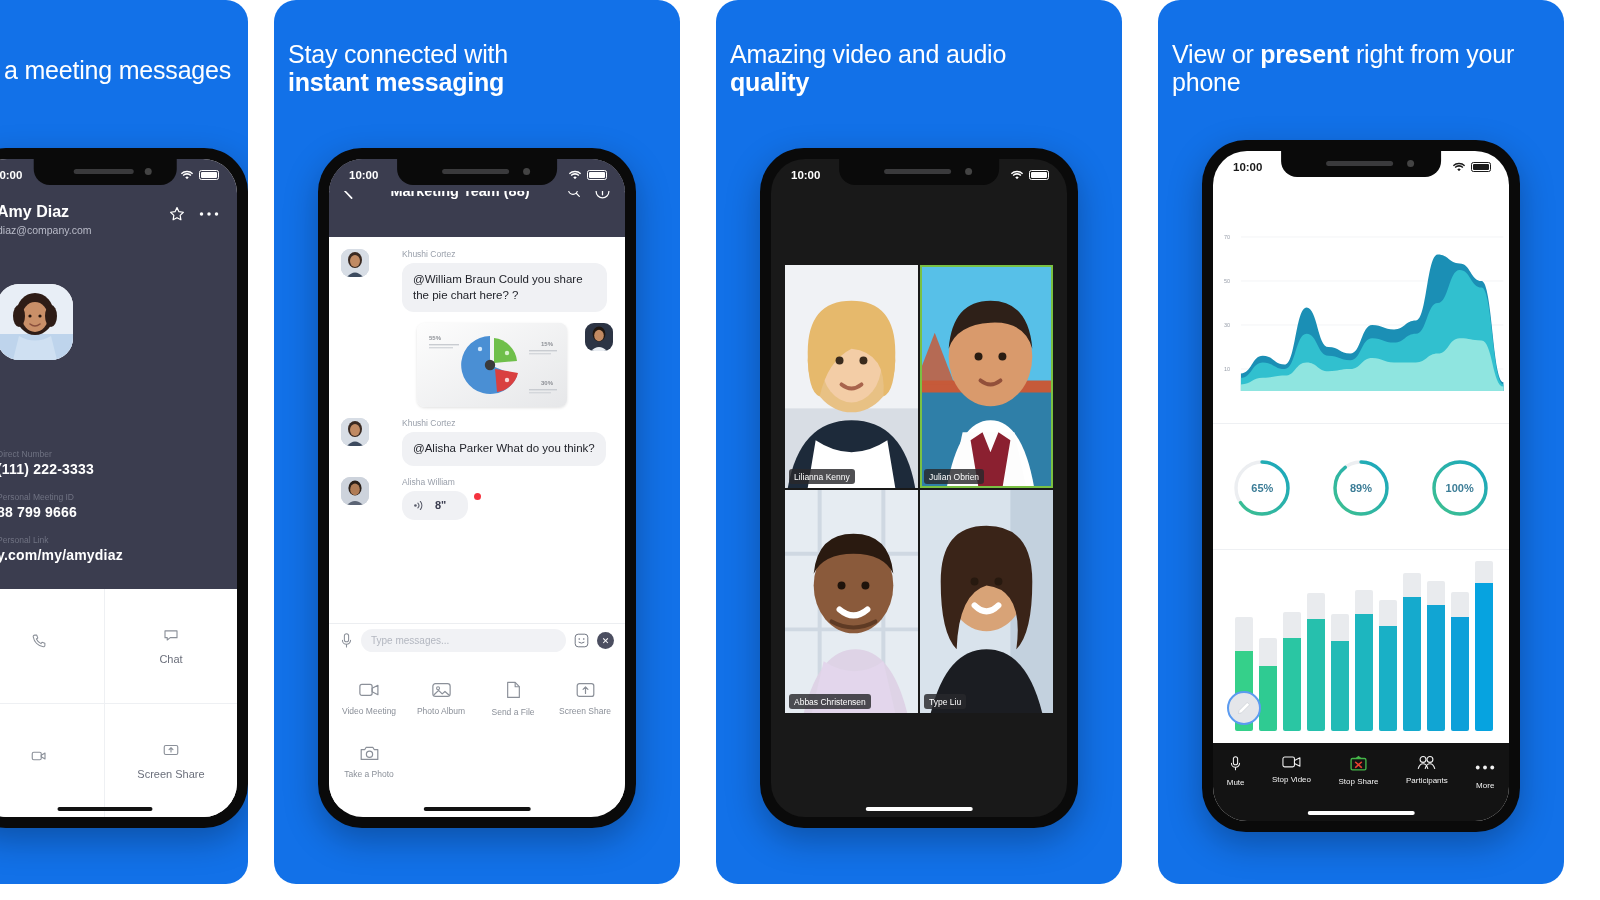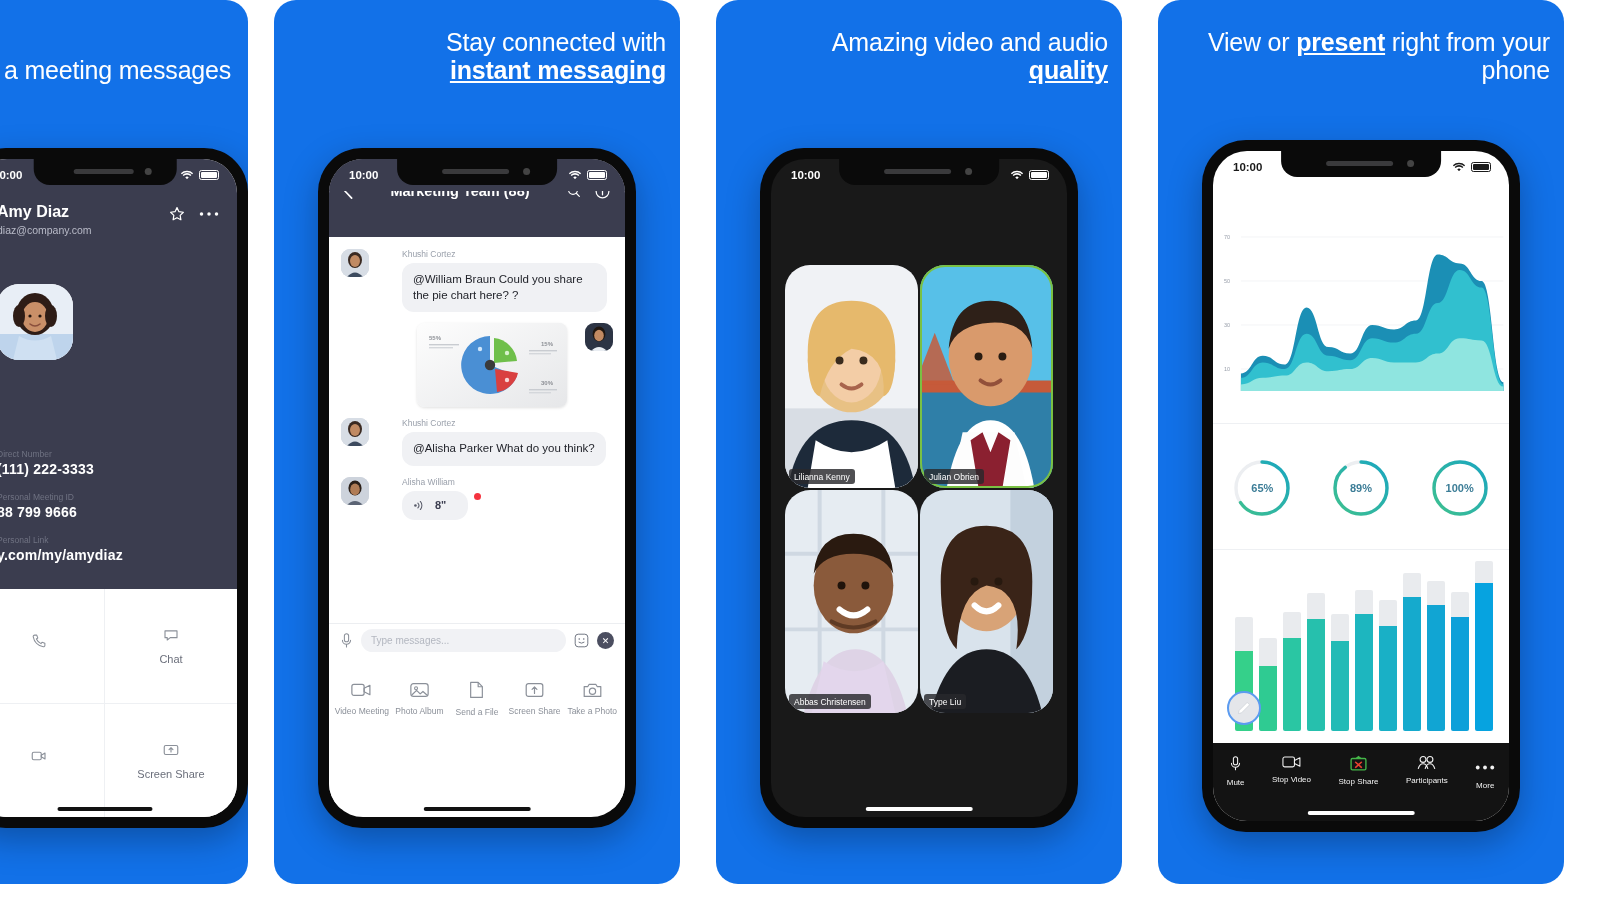--- a/index.html
+++ b/index.html
@@ -21,30 +21,30 @@
     overflow: hidden;
   }
   .p1 { left: -82px; width: 330px; }
   .p2 { left: 274px; width: 406px; }
   .p3 { left: 716px; width: 406px; }
   .p4 { left: 1158px; width: 406px; }
 
   .headline {
     position: absolute;
     left: 0; right: 0;
-    top: 28px;
-    text-align: right;
+    top: 40px;
+    text-align: left;
     color: #ffffff;
     font-size: 25px;
     line-height: 1.12;
     font-weight: 400;
     letter-spacing: -0.2px;
     padding: 0 14px;
   }
-  .headline b { font-weight: 700; text-decoration: underline; }
+  .headline b { font-weight: 700; }
   .p1 .headline { top: 56px; text-align: left; padding-left: 86px; white-space: nowrap; }
 
   
   .phone {
     position: absolute;
     background: #0a0a0a;
     border-radius: 44px;
     padding: 11px;
     box-shadow: 0 12px 34px rgba(0,0,0,0.28);
   }
@@ -162,37 +162,37 @@
     border-top: 1px solid #eceef1; background: #fff;
   }
   .chat-field {
     flex: 1; height: 23px; border-radius: 12px; background: #f1f2f5;
     display: flex; align-items: center; padding: 0 10px;
     font-size: 10px; color: #b3b7c0;
   }
   .close-pill { width: 17px; height: 17px; border-radius: 50%; background: #4b4e60; display:flex; align-items:center; justify-content:center; color:#fff; font-size:9px; }
   .chat-grid {
     position: absolute; left: 0; right: 0; bottom: 8px; height: 152px;
-    background: #fff; display: grid; grid-template-columns: repeat(5,1fr);
+    background: #fff; display: grid; grid-template-columns: repeat(4,1fr);
     grid-template-rows: 1fr 1fr; padding: 10px 4px 16px;
   }
   .chat-tool {
     display: flex; flex-direction: column; align-items: center; justify-content: center;
     gap: 8px; color: #8b9099; font-size: 8.5px; text-align: center;
   }
 
   
   .ph3 { left: 44px; top: 148px; width: 318px; height: 680px; }
   .vid-screen { background: #191919; width: 100%; height: 100%; position: relative; }
   .vid-grid {
     position: absolute; top: 106px; left: 14px; right: 14px; height: 448px;
     display: grid; grid-template-columns: 1fr 1fr; grid-template-rows: 1fr 1fr;
     gap: 2px;
   }
-  .vid-tile { position: relative; overflow: hidden; background: #32343a; border-radius: 25px; }
+  .vid-tile { position: relative; overflow: hidden; background: #32343a; }
   .vid-tile.active { outline: 2px solid #7ac143; outline-offset: -2px; }
   .vid-name {
     position: absolute; left: 4px; bottom: 4px;
     background: rgba(40,40,44,0.82); color: #fff;
     font-size: 8.5px; padding: 2.5px 5px; border-radius: 3px;
     max-width: 92%; white-space: nowrap; overflow: hidden;
   }
 
   
   .ph4 { left: 44px; top: 140px; width: 318px; height: 692px; }

